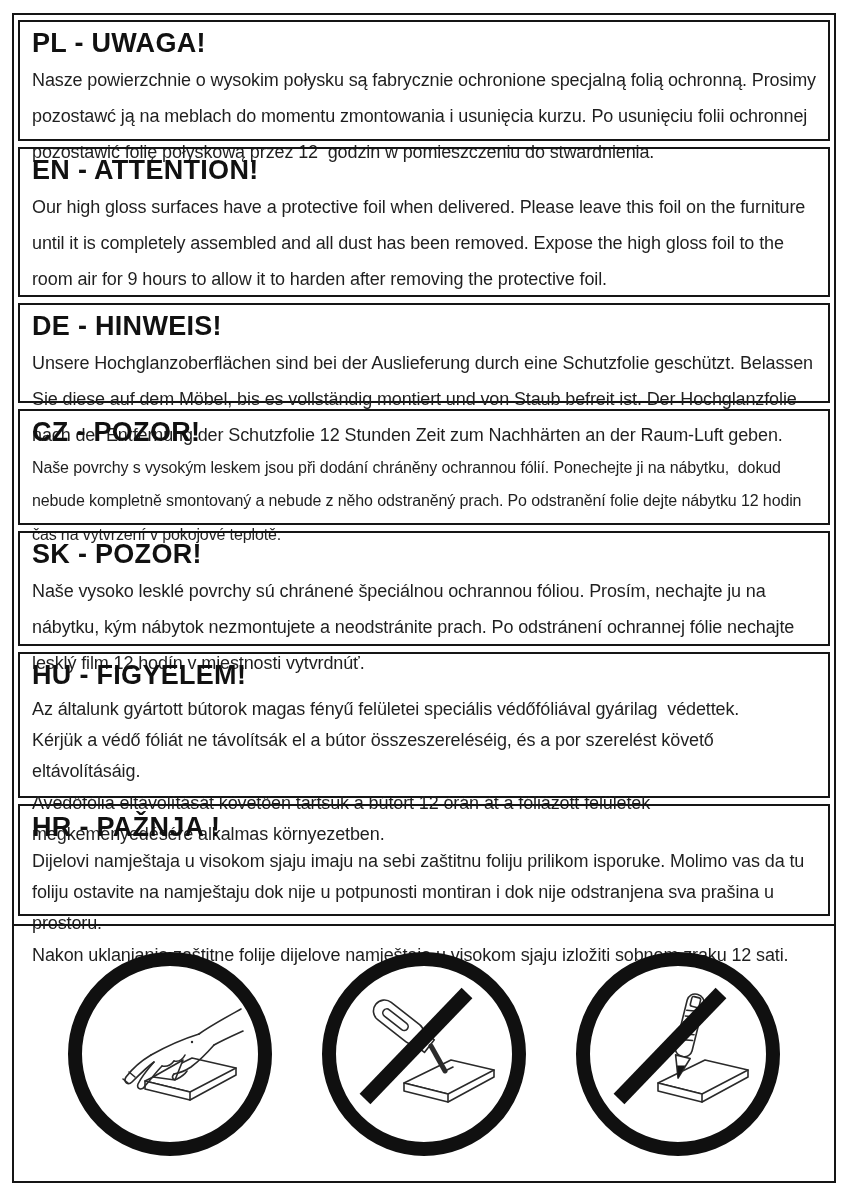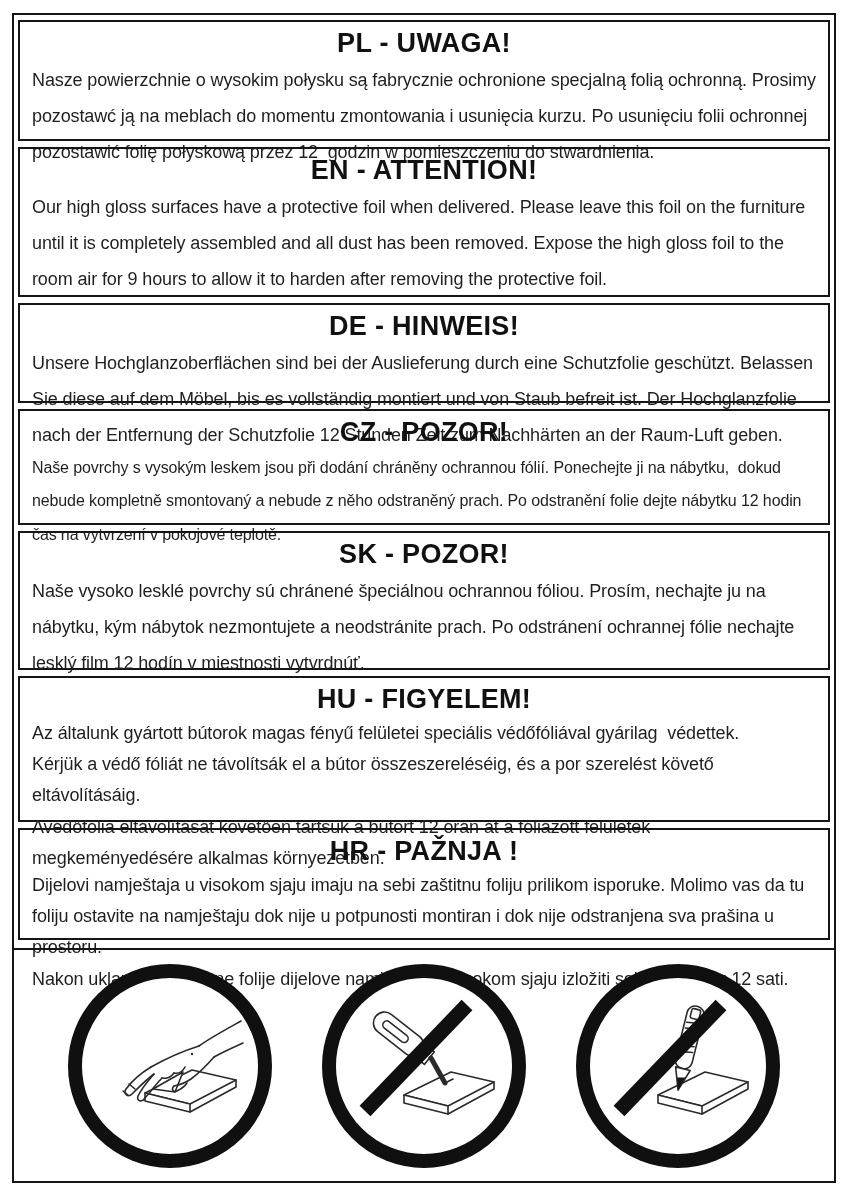--- a/index.html
+++ b/index.html
@@ -10,23 +10,23 @@
   .frame{
     position:absolute;left:12px;top:13px;width:824px;height:1170px;
     border:2px solid #151515;box-sizing:border-box;
     display:flex;flex-direction:column;padding:5px 4px 0 4px;
   }
   .section{
     border:2px solid #151515;box-sizing:border-box;
     padding:5px 12px 0 12px;margin-bottom:6px;flex:0 0 auto;
   }
   .s-pl{height:121px}.s-en{height:150px}.s-de{height:100px}
-  .s-cz{height:116px}.s-sk{height:139px}.s-hu{height:146px}.s-hr{height:112px}
+  .s-cz{height:116px}.s-sk{height:115px}.s-hu{height:146px}.s-hr{height:112px}
   .sec-title{
-    text-align:center;font-weight:bold;font-size:27px;line-height:1.25;
+    text-align:left;font-weight:bold;font-size:27px;line-height:1.25;
     letter-spacing:.3px;margin:0;color:#111;
   }
   .sec-body{
     margin:1px 0 0 0;font-size:18px;line-height:2.02;letter-spacing:-.12px;
     white-space:pre-wrap;color:#1f1f1f;
   }
   .tight .sec-body{line-height:1.74;}
   .s-cz .sec-body{font-size:16px;line-height:2.1;}
   .divider{border-top:2px solid #151515;margin:2px -4px 0 -4px;}
   .icons-row{

